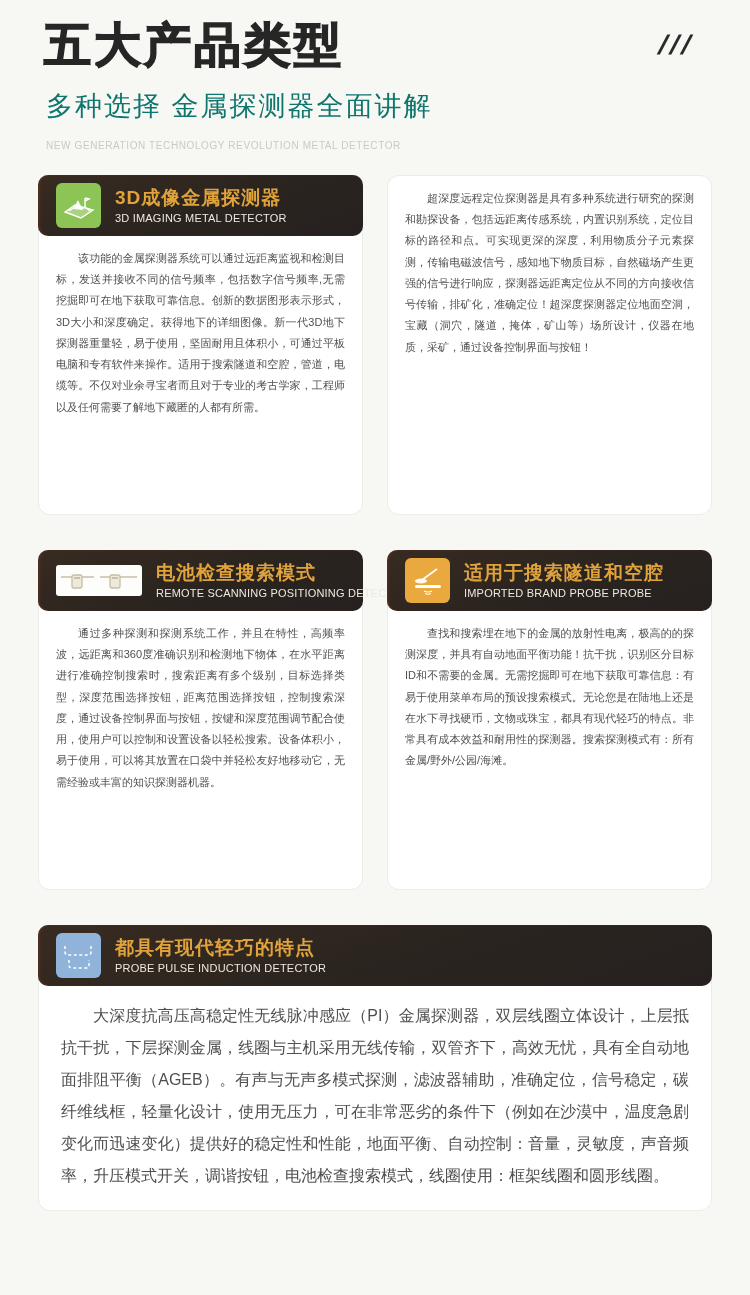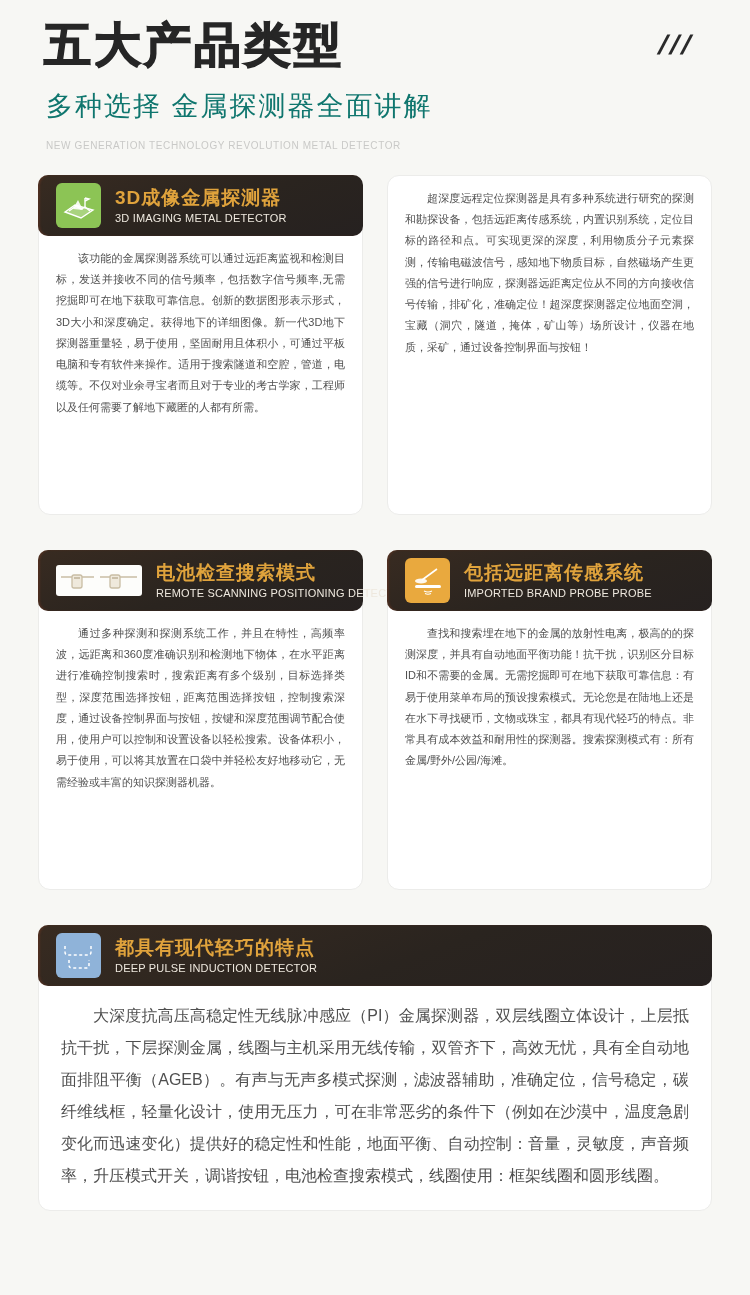--- a/index.html
+++ b/index.html
@@ -144,37 +144,37 @@
         <span class="icon icon-square icon-gold">
           <svg width="36" height="36" viewBox="0 0 36 36" fill="none" stroke="#ffffff" stroke-width="1.6">
             <line x1="27" y1="6" x2="12" y2="17"></line>
             <ellipse cx="11" cy="18" rx="6" ry="2.4" fill="rgba(255,255,255,.9)" stroke="none"></ellipse>
             <rect x="5" y="22" width="26" height="3" rx="1.5" fill="#ffffff" stroke="none"></rect>
             <path d="M14 28 Q18 30 22 28" stroke-width="1.2"></path>
             <path d="M15 30.5 Q18 32 21 30.5" stroke-width="1.2"></path>
           </svg>
         </span>
         <div class="card-titles">
-          <h2 class="card-title-zh">包括远距离传感系统</h2>
+          <h2 class="card-title-zh">适用于搜索隧道和空腔</h2>
           <div class="card-title-en">IMPORTED BRAND PROBE PROBE</div>
         </div>
       </div>
       <p class="card-body">查找和搜索埋在地下的金属的放射性电离，极高的的探测深度，并具有自动地面平衡功能！抗干扰，识别区分目标ID和不需要的金属。无需挖掘即可在地下获取可靠信息：有易于使用菜单布局的预设搜索模式。无论您是在陆地上还是在水下寻找硬币，文物或珠宝，都具有现代轻巧的特点。非常具有成本效益和耐用性的探测器。搜索探测模式有：所有金属/野外/公园/海滩。</p>
     </section>
 
     <section class="card full">
       <div class="card-header">
         <span class="icon icon-square icon-blue">
           <svg width="38" height="36" viewBox="0 0 38 36" fill="none" stroke="#ffffff" stroke-width="1.5" stroke-dasharray="3 2.5">
             <path d="M5 8 L5 14 Q5 17 8 17 L28 17 Q31 17 31 14 L31 8"></path>
             <path d="M9 22 L9 27 Q9 30 12 30 L26 30 Q29 30 29 27 L29 22"></path>
           </svg>
         </span>
         <div class="card-titles">
           <h2 class="card-title-zh">都具有现代轻巧的特点</h2>
-          <div class="card-title-en">DEEP PULSE INDUCTION DETECTOR</div>
+          <div class="card-title-en">PROBE PULSE INDUCTION DETECTOR</div>
         </div>
       </div>
       <p class="card-body">大深度抗高压高稳定性无线脉冲感应（PI）金属探测器，双层线圈立体设计，上层抵抗干扰，下层探测金属，线圈与主机采用无线传输，双管齐下，高效无忧，具有全自动地面排阻平衡（AGEB）。有声与无声多模式探测，滤波器辅助，准确定位，信号稳定，碳纤维线框，轻量化设计，使用无压力，可在非常恶劣的条件下（例如在沙漠中，温度急剧变化而迅速变化）提供好的稳定性和性能，地面平衡、自动控制：音量，灵敏度，声音频率，升压模式开关，调谐按钮，电池检查搜索模式，线圈使用：框架线圈和圆形线圈。</p>
     </section>
 
   </main>
 </div>
 
 </body></html>

